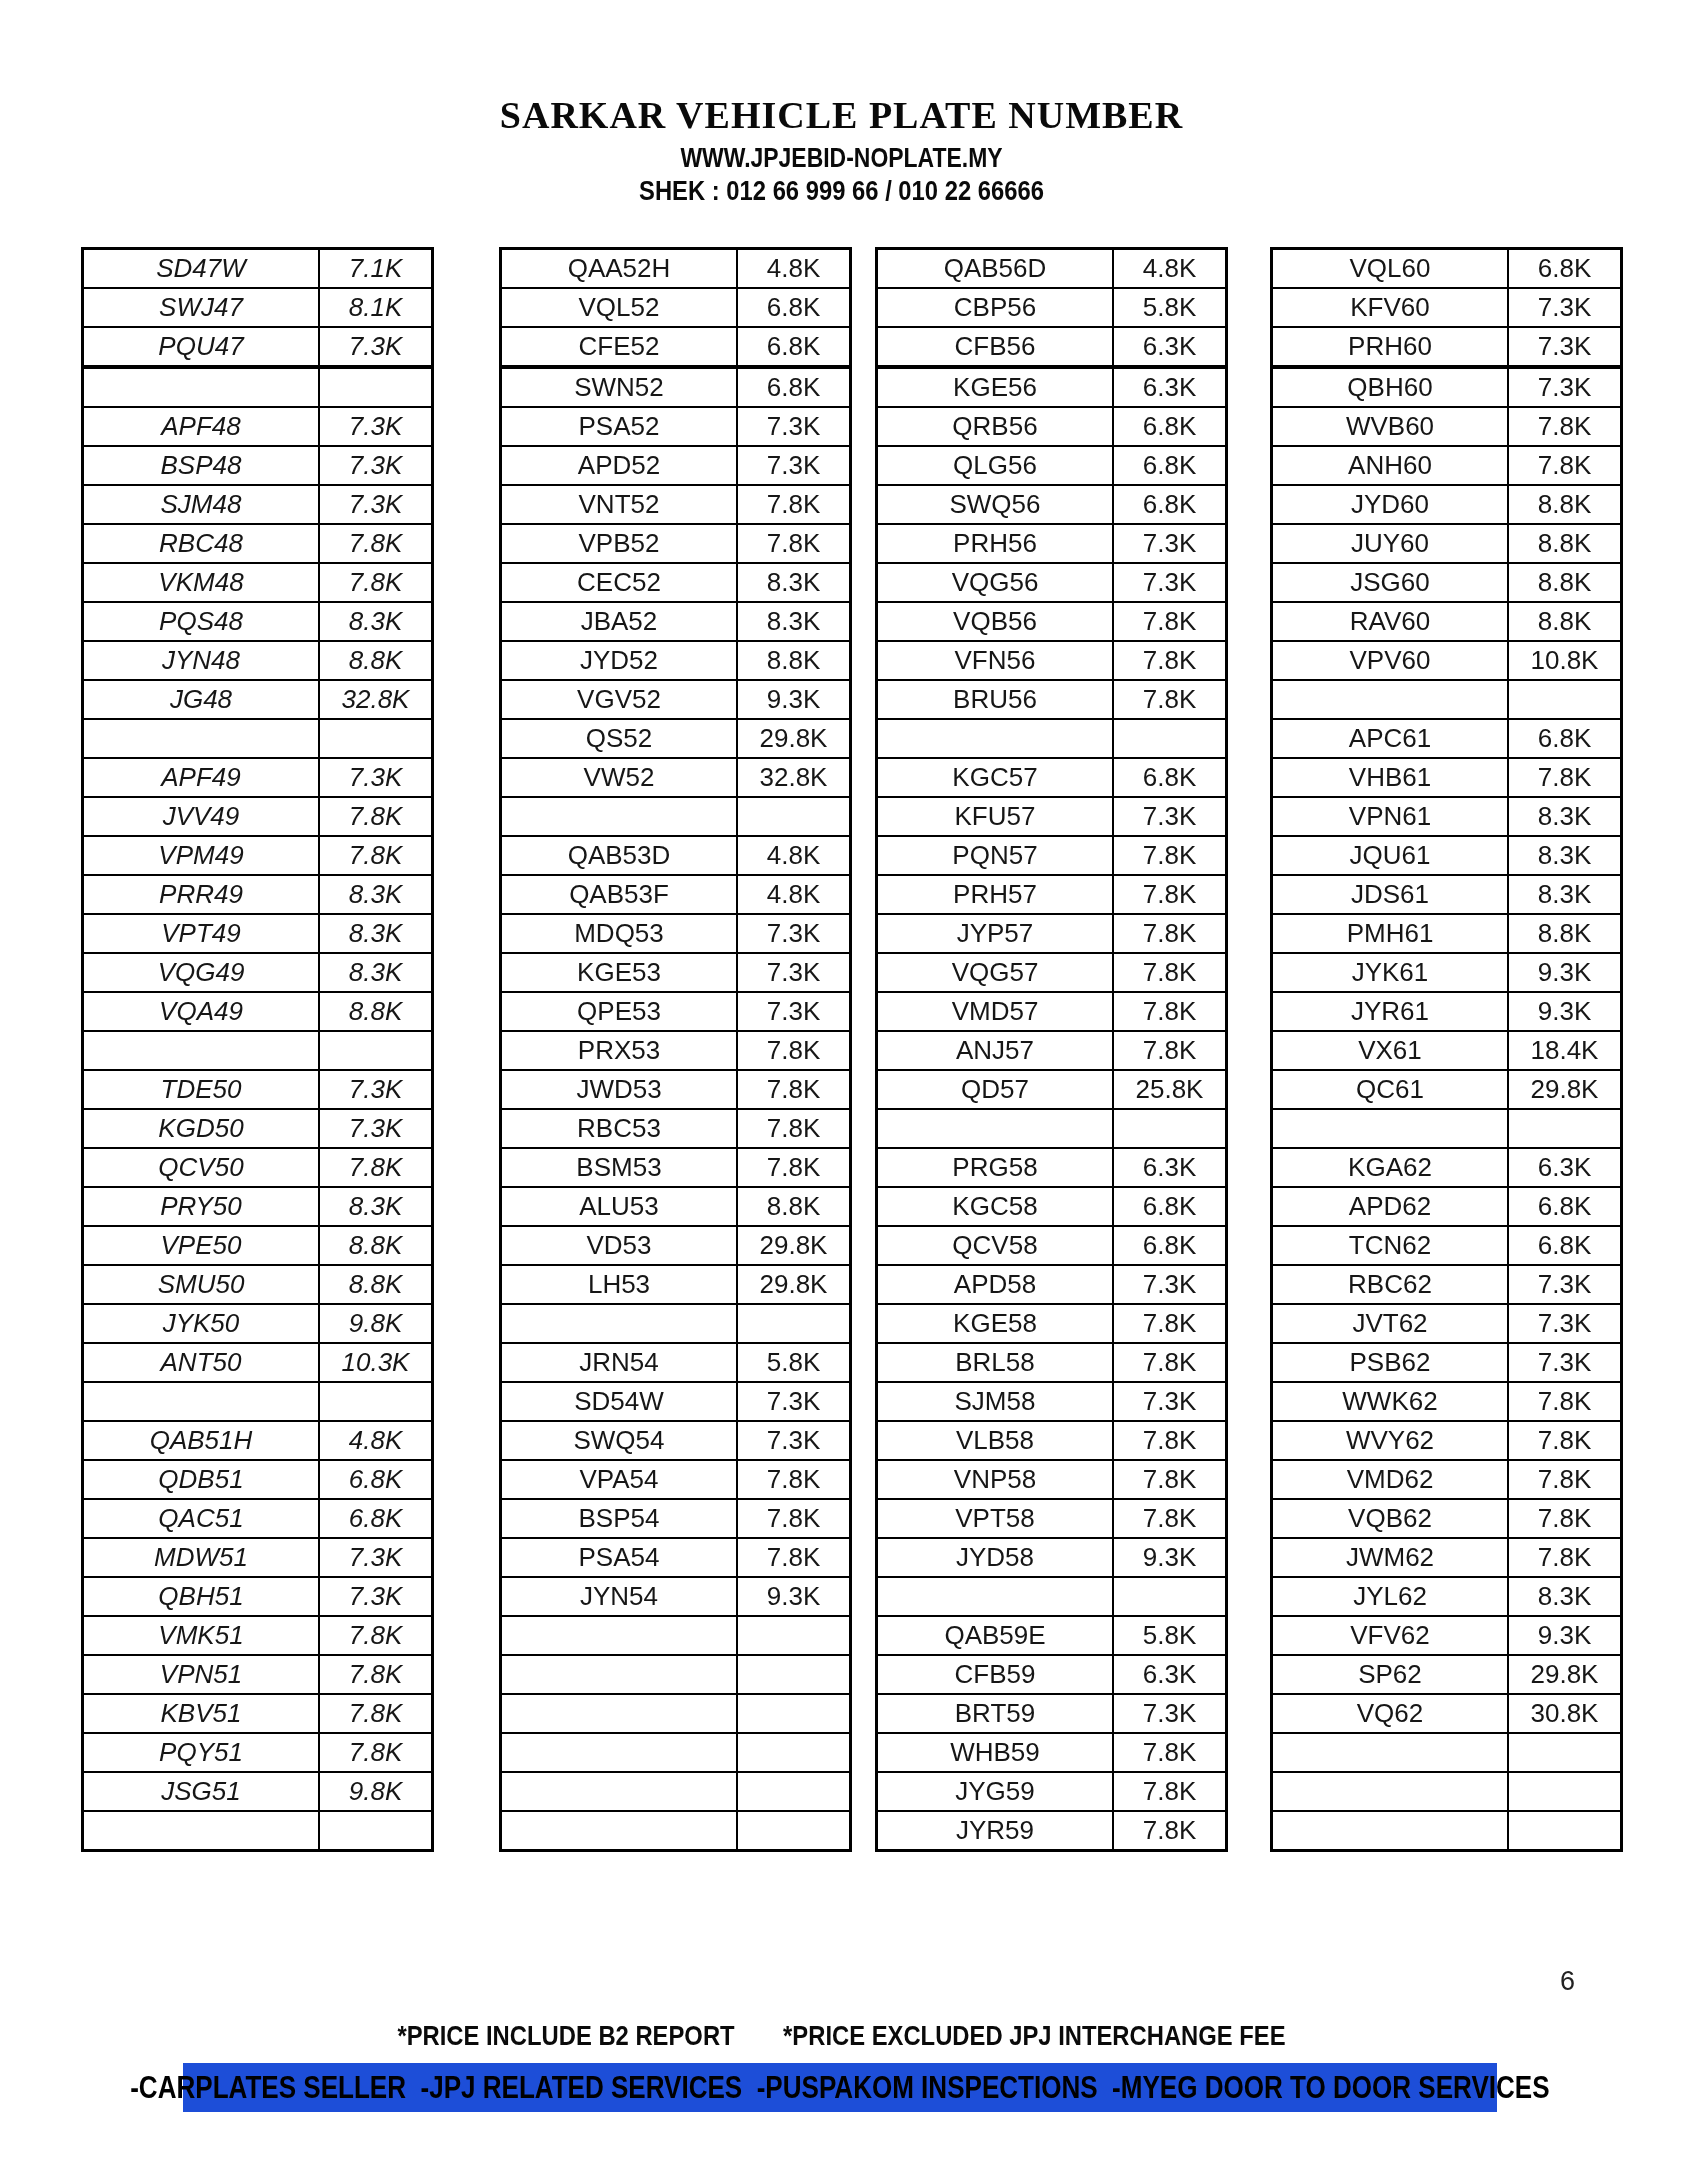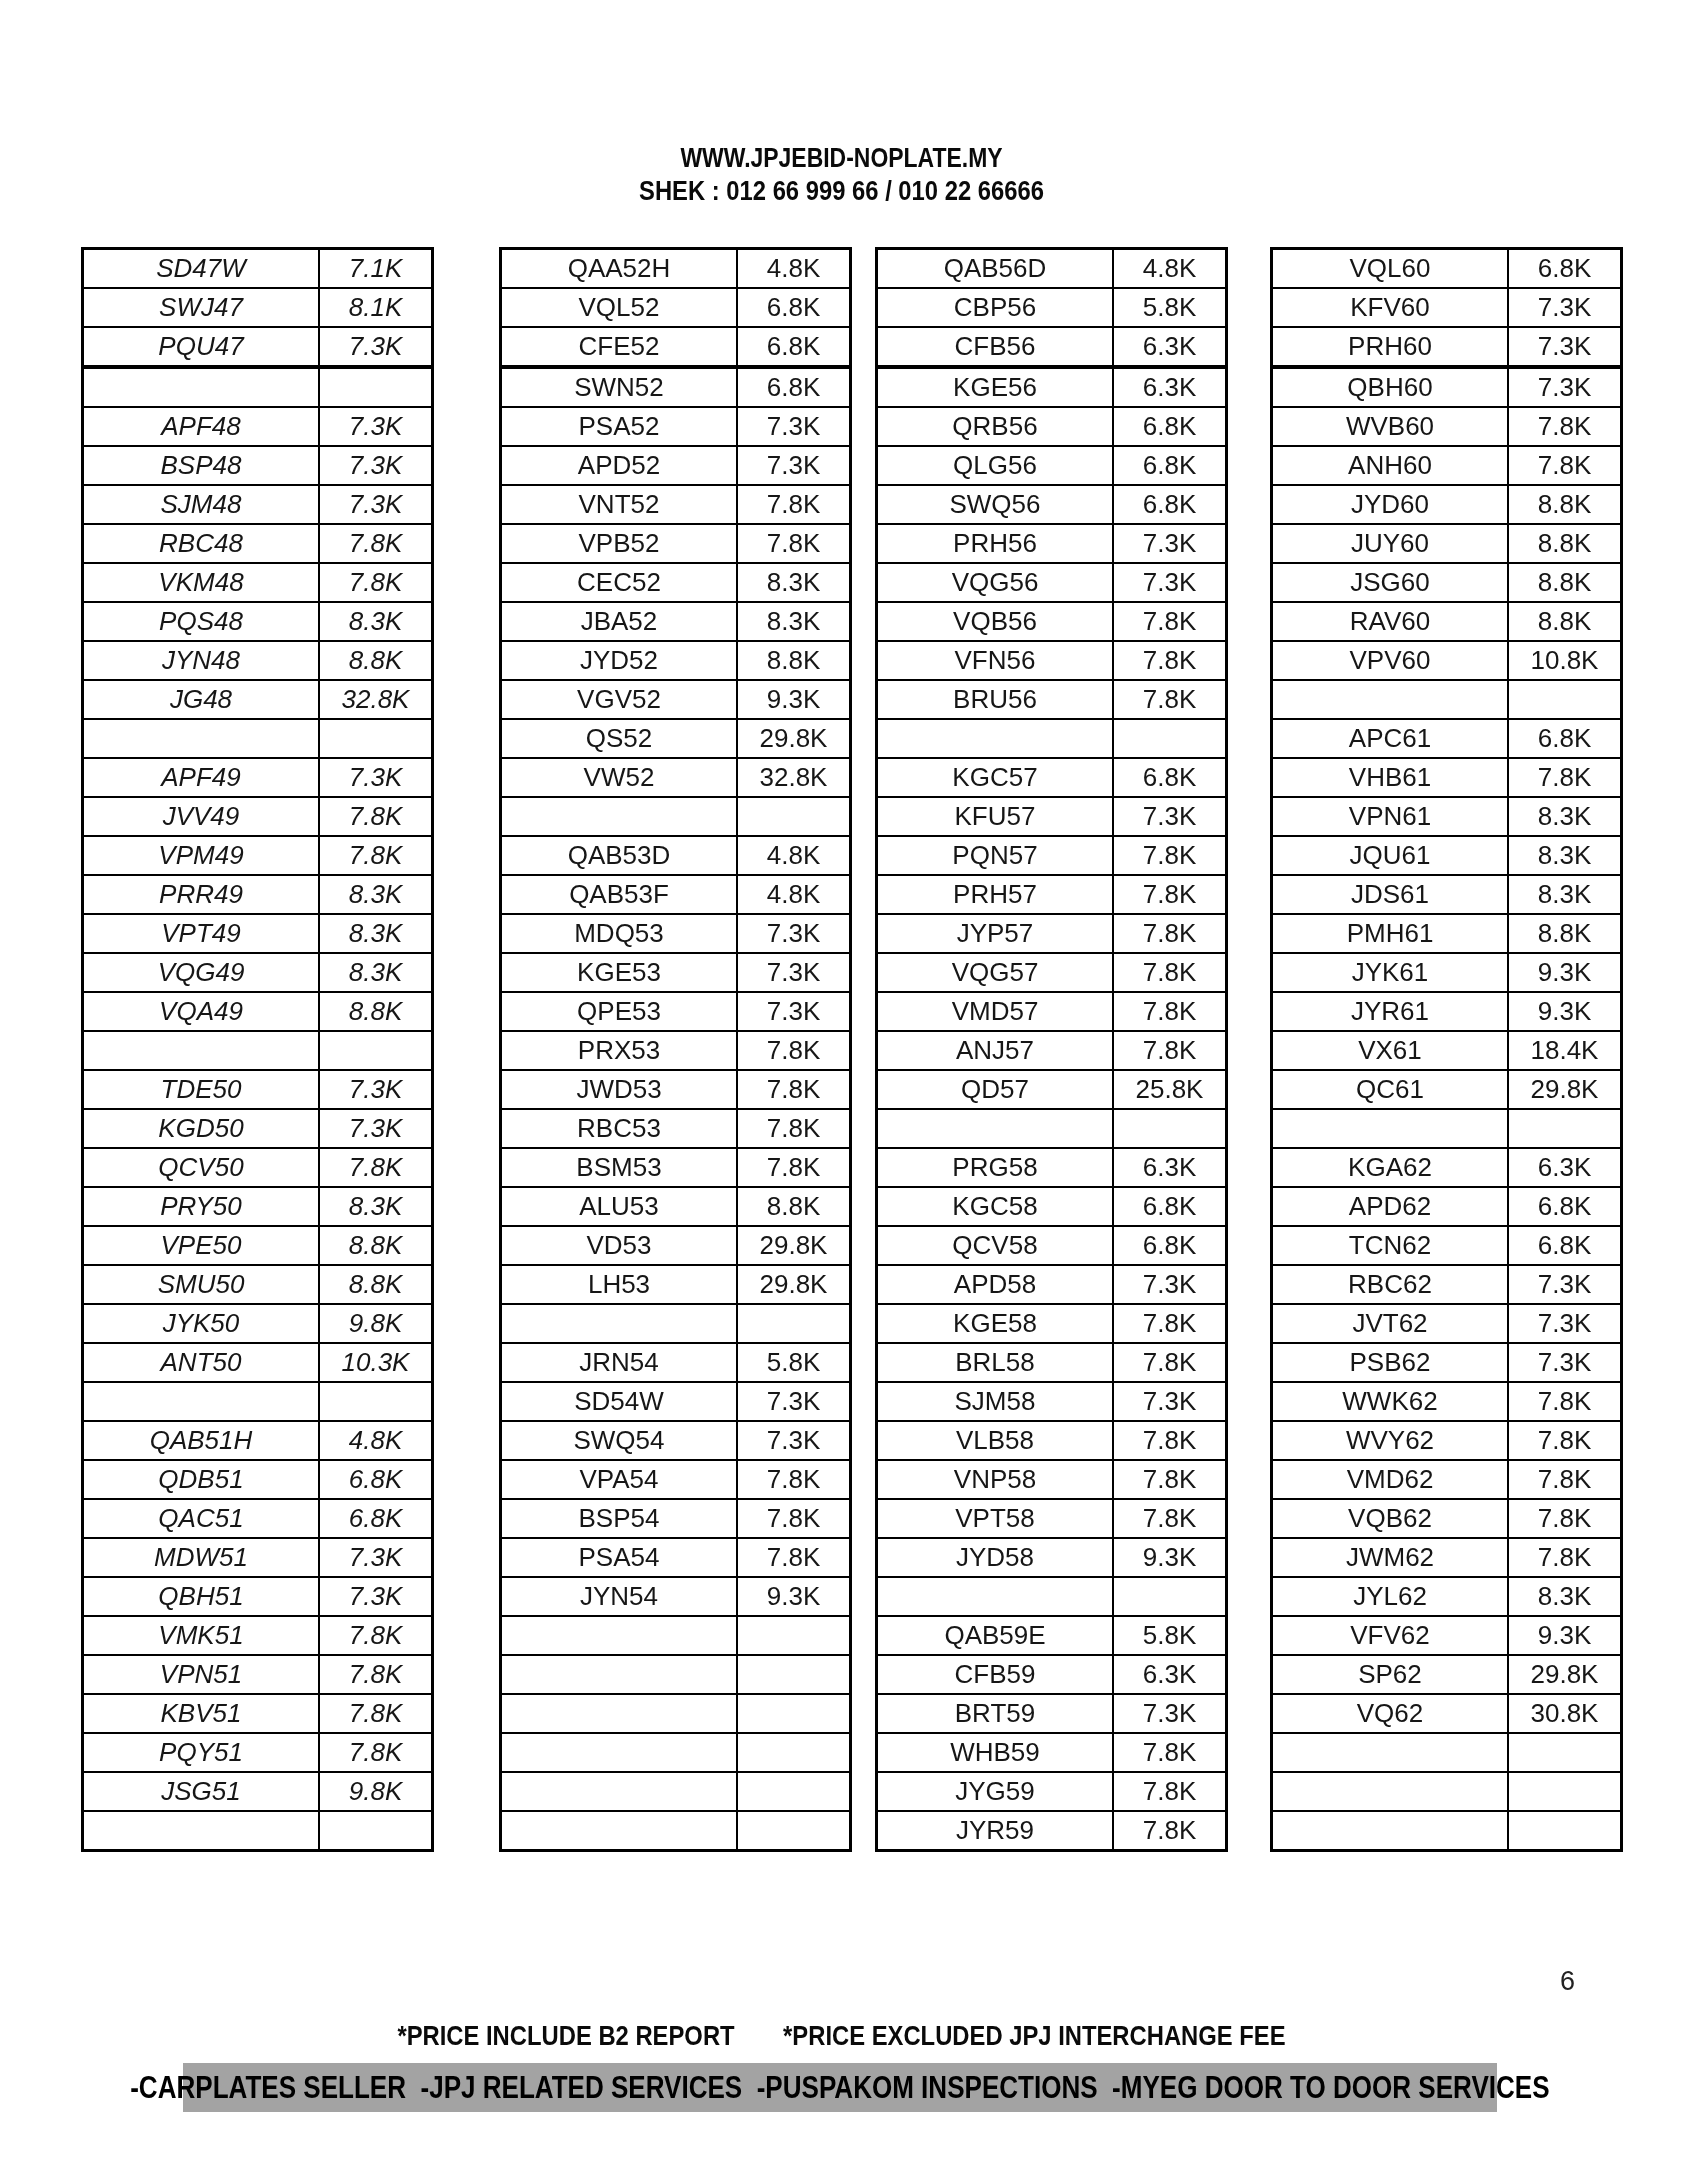--- a/index.html
+++ b/index.html
@@ -103,20 +103,21 @@
     transform:scaleX(0.84);
     transform-origin:50% 50%;
     white-space:pre;
   }
 </style>
 </head>
 <body>
 
 <div class="page">
 
+  <div class="hline title">SARKAR VEHICLE PLATE NUMBER</div>
   <div class="hline website condensed">WWW.JPJEBID-NOPLATE.MY</div>
   <div class="hline contact condensed">SHEK : 012 66 999 66 / 010 22 66666</div>
 
   <table class="plates t1">
       <tbody>
         <tr>
           <td class="plate">SD47W</td>
           <td class="price">7.1K</td>
         </tr>
         <tr>
@@ -786,18 +787,18 @@
       </tbody>
     </table>
 
   <div class="pagenum">6</div>
 
   <div class="notes condensed">
     <span>*PRICE INCLUDE B2 REPORT</span>
     <span>*PRICE EXCLUDED JPJ INTERCHANGE FEE</span>
   </div>
 
-  <div class="banner" style="background: #a3a3a3; color: rgb(0, 0, 0);">
+  <div class="banner" style="background: #1d4ed8; color: rgb(0, 0, 0);">
     <span class="banner-text">-CARPLATES SELLER  -JPJ RELATED SERVICES  -PUSPAKOM INSPECTIONS  -MYEG DOOR TO DOOR SERVICES</span>
   </div>
 
 </div>
 
 
 </body></html>

